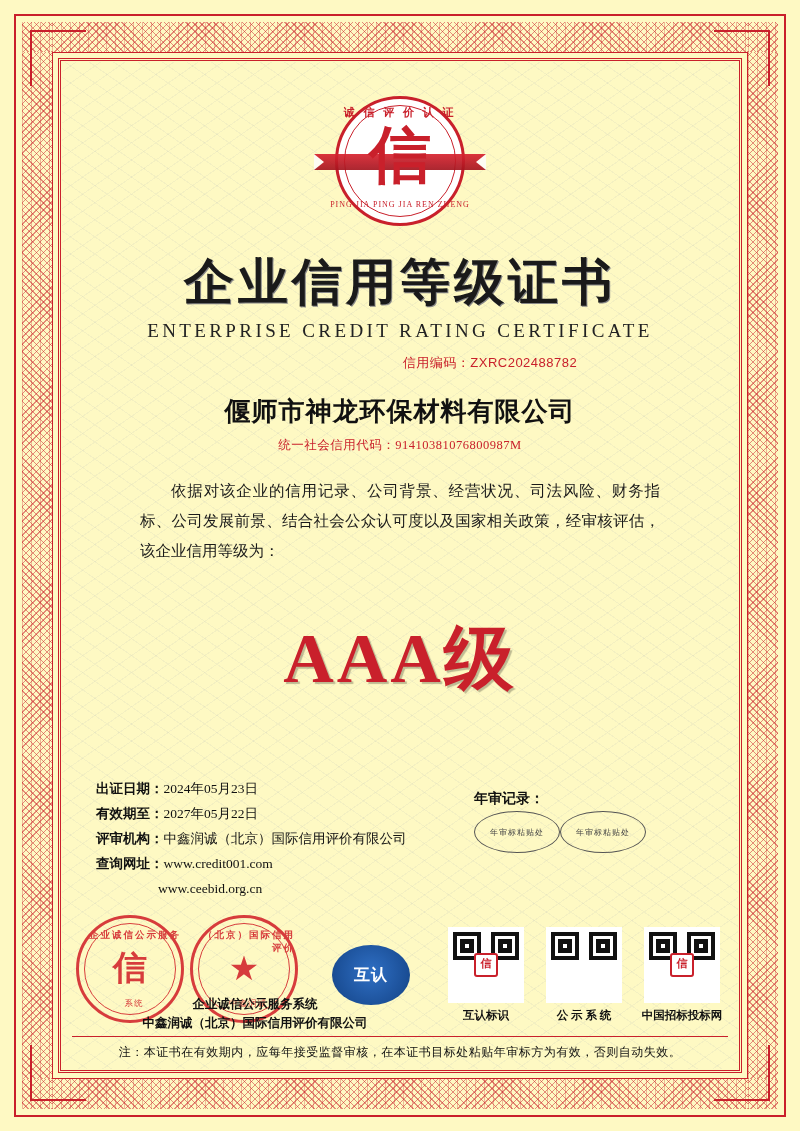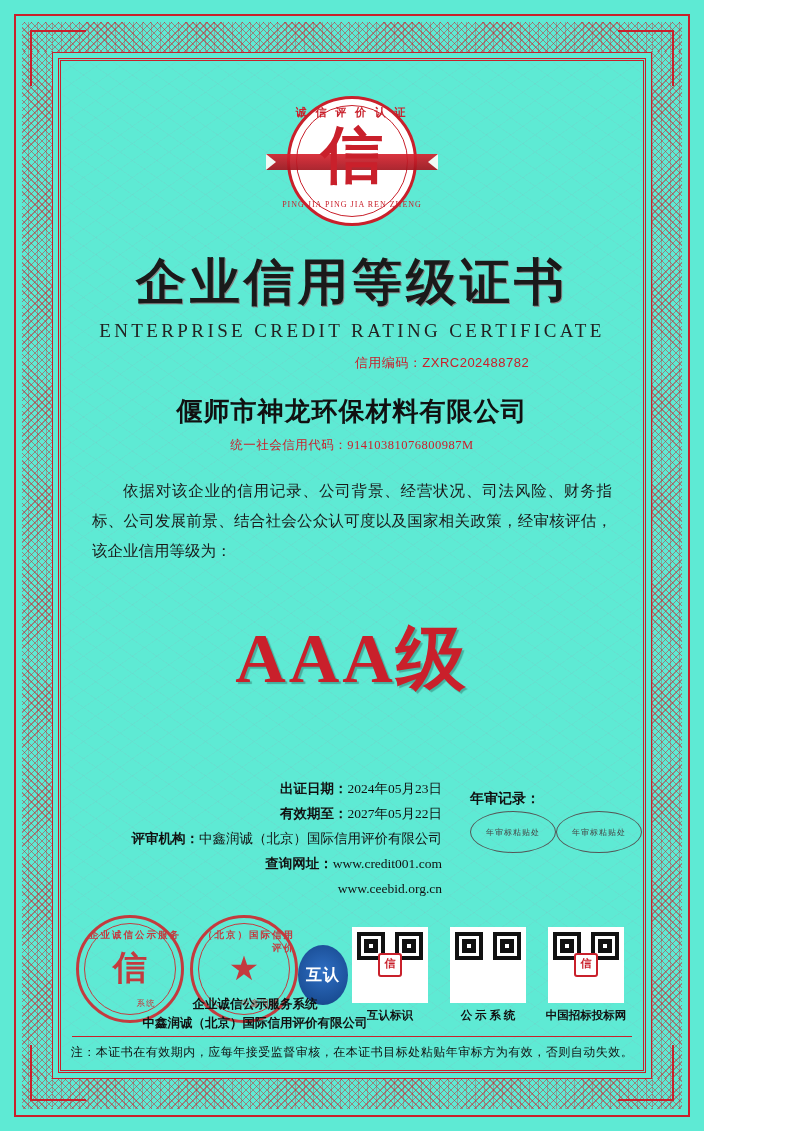--- a/index.html
+++ b/index.html
@@ -9,23 +9,23 @@
   }
   body {
     width: 800px;
     height: 1131px;
     font-family: "Liberation Serif", serif;
     overflow: hidden;
   }
 
   .certificate {
     position: relative;
-    width: 704px;
+    width: 800px;
     height: 1131px;
-    background: #5eead4;
+    background: #fef9c3;
     box-sizing: border-box;
     overflow: hidden;
   }
 
   
   .border-outer {
     position: absolute;
     left: 14px; top: 14px; right: 14px; bottom: 14px;
     border: 2px solid #c9202b;
     box-sizing: border-box;
@@ -230,21 +230,21 @@
     padding-left: 34px;
     box-sizing: border-box;
   }
   .details-left {
     width: 350px;
     font-size: 13.5px;
     line-height: 25px;
     color: #111;
     font-family: "Liberation Serif", serif;
   }
-  .details-left .row { white-space: nowrap; text-align: right; }
+  .details-left .row { white-space: nowrap; }
   .details-left .label { font-weight: bold; }
   .details-left .url-extra { padding-left: 62px; }
 
   .details-right {
     margin-left: 28px;
     padding-top: 14px;
   }
   .annual-title {
     font-size: 14px;
     font-weight: bold;
@@ -306,21 +306,21 @@
   .seal .seal-top {
     position: absolute;
     top: 11px; left: 0; width: 100%;
     text-align: right;
     font-size: 9.5px;
     font-weight: bold;
     letter-spacing: 2px;
   }
   .seal .seal-bottom {
     position: absolute;
-    bottom: 10px; left: 16px; width: 100%;
+    bottom: 10px; left: 4px; width: 100%;
     text-align: center;
     font-size: 8.5px;
     letter-spacing: 1px;
   }
   .seal .seal-center-xin {
     position: absolute;
     left: 0; top: 33px; width: 100%;
     text-align: center;
     font-size: 34px;
     font-weight: bold;

